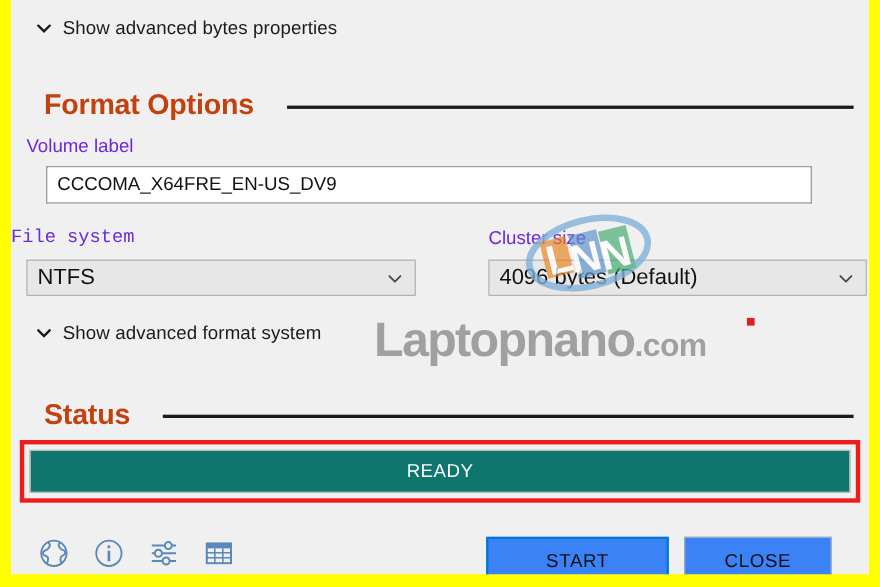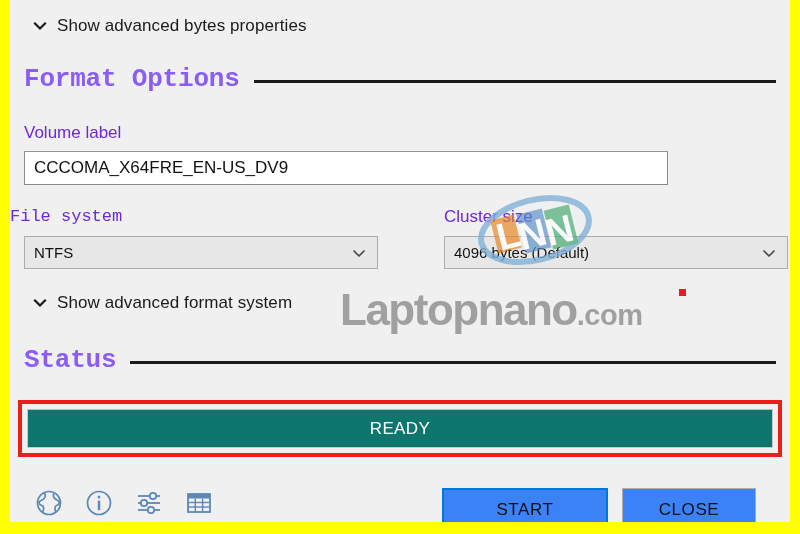--- a/index.html
+++ b/index.html
@@ -51,27 +51,26 @@
   
   .section {
     position: absolute;
     left: 14px;
     right: 14px;
     display: flex;
     align-items: center;
     gap: 14px;
   }
   .section h2 {
-    margin: 0;
+    margin: 16px;
     font-size: 26px;
     font-weight: bold;
-    color: #8b5cf6;
+    color: #c2410c;
     white-space: nowrap;
     letter-spacing: -0.2px;
-    font-family: Liberation Mono, monospace;
   }
   .section .rule {
     flex: 1 1 auto;
     height: 3px;
     background: #1a1a1a;
     margin-top: 4px;
   }
 
   
   .fieldlabel {
@@ -96,21 +95,21 @@
 
   
   .combo {
     position: absolute;
     box-sizing: border-box;
     background: #e7e7e7;
     border: 1px solid #acacac;
     display: flex;
     align-items: center;
     padding: 0 9px;
-    font-size: 15px;
+    font-size: 20px;
     color: #111;
   }
   .combo .cval { flex: 1 1 auto; }
   .combo .cchev {
     width: 18px; height: 18px; flex: 0 0 auto;
     display: flex; align-items: center; justify-content: center;
   }
 
   
   .status-highlight {
@@ -215,21 +214,21 @@
     </span>
     <span class="label">Show advanced bytes properties</span>
   </div>
 
   <div class="section" style="top:64px;">
     <h2>Format Options</h2>
     <div class="rule"></div>
   </div>
 
   <div class="fieldlabel" style="left:14px; top:123px;">Volume label</div>
-  <div class="textbox" style="left:14px; top:151px; width:644px; height:34px;">CCCOMA_X64FRE_EN-US_DV9</div>
+  <div class="textbox" style="left:32px; top:151px; width:696px; height:34px;">CCCOMA_X64FRE_EN-US_DV9</div>
 
   <div class="fieldlabel" style="left:0; top:207px;font-family:Liberation Mono, monospace;">File system</div>
   <div class="combo" style="left:14px; top:236px; width:354px; height:33px;">
     <span class="cval">NTFS</span>
     <span class="cchev">
       <svg width="18" height="18" viewBox="0 0 18 18">
         <path d="M4 7 L9 12 L14 7" fill="none" stroke="#4a4a4a" stroke-width="1.7" stroke-linecap="round" stroke-linejoin="round"></path>
       </svg>
     </span>
   </div>

